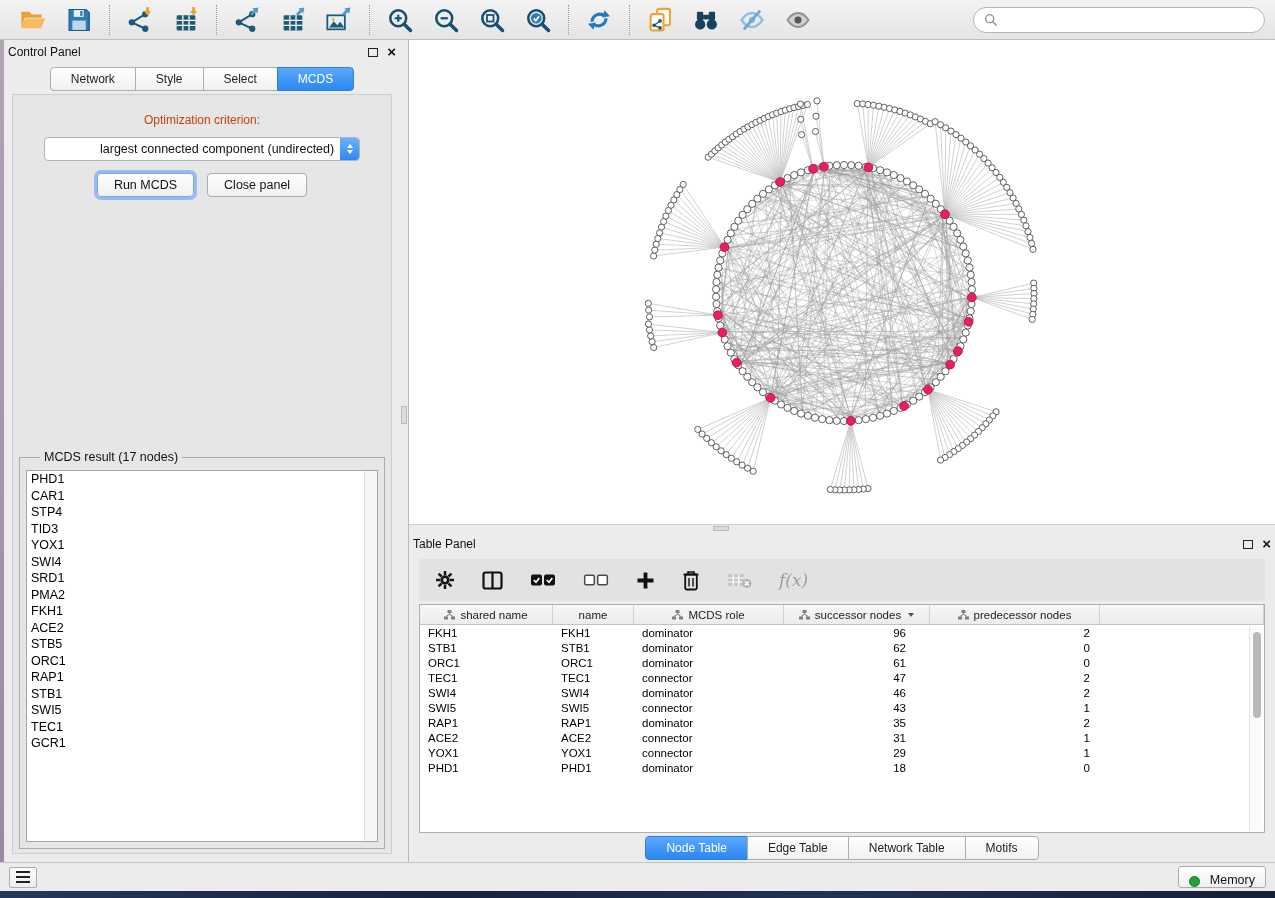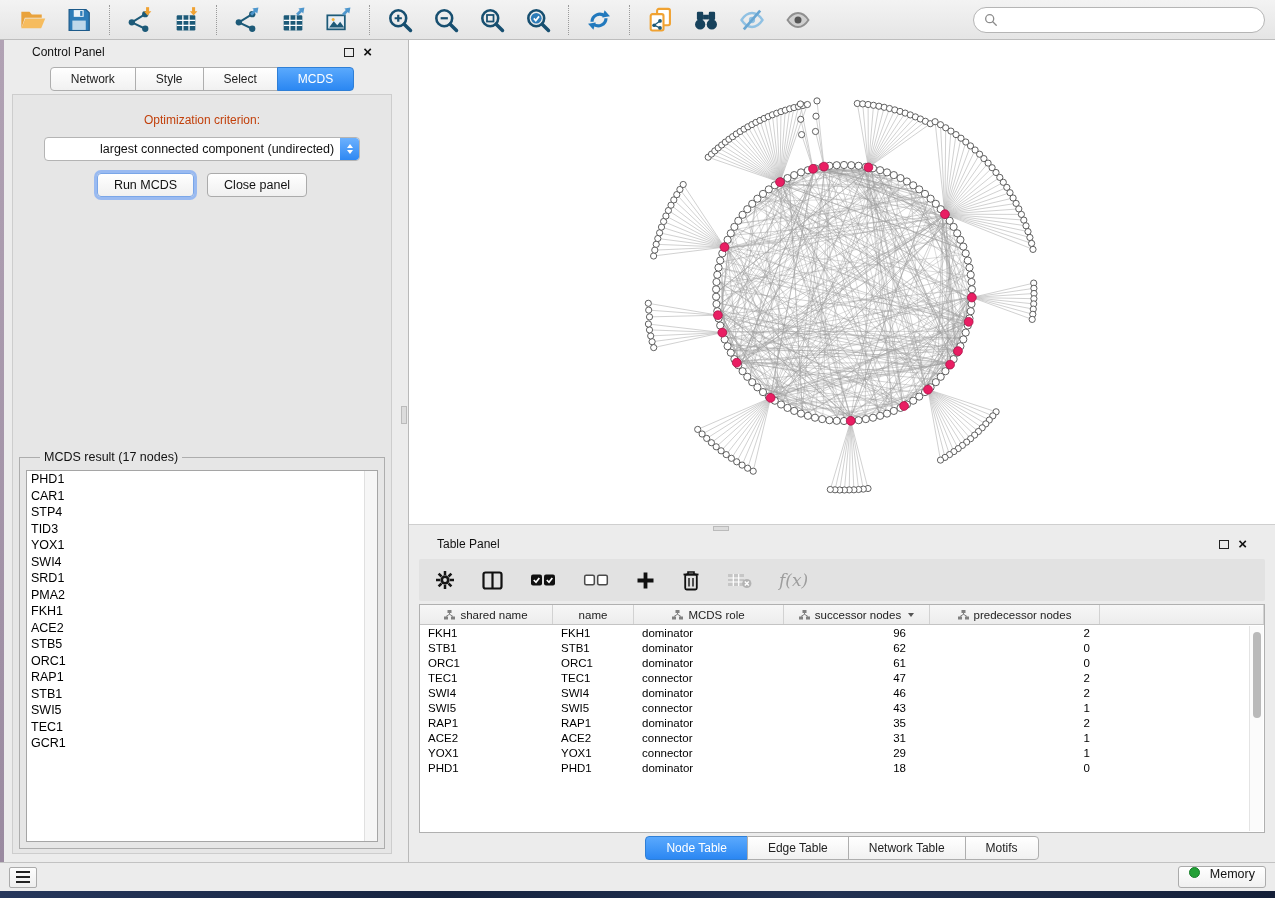--- a/index.html
+++ b/index.html
@@ -19,21 +19,21 @@
                 background:#fff; display:flex; align-items:center; padding:0 10px; }
   .search-box svg { width:14px; height:14px; flex:0 0 14px; }
   .search-box input { border:none; outline:none; flex:1; margin-left:6px; font-size:12px; background:transparent; }
 
   
   .main { flex:1; display:flex; min-height:0; }
   .left-edge { flex:0 0 4px; background:linear-gradient(#b1a2b4,#9a8aa0); }
 
   
   .control-panel { flex:0 0 396px; display:flex; flex-direction:column; background:#ececec; position:relative; }
-  .panel-header { height:24px; flex:0 0 24px; display:flex; align-items:center; padding:0 28px; }
+  .panel-header { height:24px; flex:0 0 24px; display:flex; align-items:center; padding:0 4px; }
   .panel-title { font-size:12px; color:#111; }
   .win-btns { margin-left:auto; display:flex; align-items:center; gap:9px; }
   .float-btn { width:10px; height:9px; border:1.6px solid #222; display:inline-block; }
   .close-btn { font-size:15px; font-weight:bold; color:#111; line-height:10px; }
   .cp-tabs { height:30px; flex:0 0 30px; display:flex; justify-content:center; align-items:center; }
   .seg { font-size:12px; padding:4px 20px; background:linear-gradient(#ffffff,#f1f1f1); border:1px solid #aeaeae;
          margin-left:-1px; color:#222; }
   .seg:first-child { border-radius:4px 0 0 4px; margin-left:0; }
   .seg:last-child { border-radius:0 4px 4px 0; }
   .seg-active { background:linear-gradient(#5aa9fd,#2b87f2); color:#fff; border-color:#2f7fd6; }
@@ -97,21 +97,21 @@
   .t-scroll { position:absolute; top:21px; right:1px; bottom:1px; width:14px; background:#fbfbfb; border-left:1px solid #e4e4e4; }
   .t-thumb { position:absolute; top:6px; left:3px; width:8px; height:86px; background:#b9b9b9; border-radius:4px; }
   .tp-tabs { flex:0 0 29px; display:flex; justify-content:center; align-items:center; }
 
   
   .status-bar { flex:0 0 29px; background:#ececec; border-top:1px solid #c2c2c2; display:flex; align-items:center; padding:0 9px; }
   .hamburger { width:28px; height:21px; background:linear-gradient(#fdfdfd,#eee); border:1px solid #ababab; border-radius:2px;
                display:flex; flex-direction:column; justify-content:center; align-items:center; gap:2.5px; }
   .hamburger i { display:block; width:14px; height:2.5px; background:#222; }
   .memory-btn { margin-left:auto; height:22px; background:linear-gradient(#fff,#f0f0f0); border:1px solid #ababab;
-                border-radius:3px; display:flex; align-items:flex-start; gap:10px; padding:0 10px; font-size:12.5px; color:#111; }
+                border-radius:3px; display:flex; align-items:flex-end; gap:10px; padding:0 10px; font-size:12.5px; color:#111; }
   .mem-dot { width:11px; height:11px; border-radius:50%; background:#23a036; border:1px solid #157d27; }
   .desktop-strip { flex:0 0 7px; background:linear-gradient(90deg,#26375c,#16233f 35%,#223253 65%,#141f38); }
 </style>
 </head>
 <body>
 
 <div class="app">
 
   <div class="toolbar">
     <div class="tb-icons" id="toolbar-icons">

